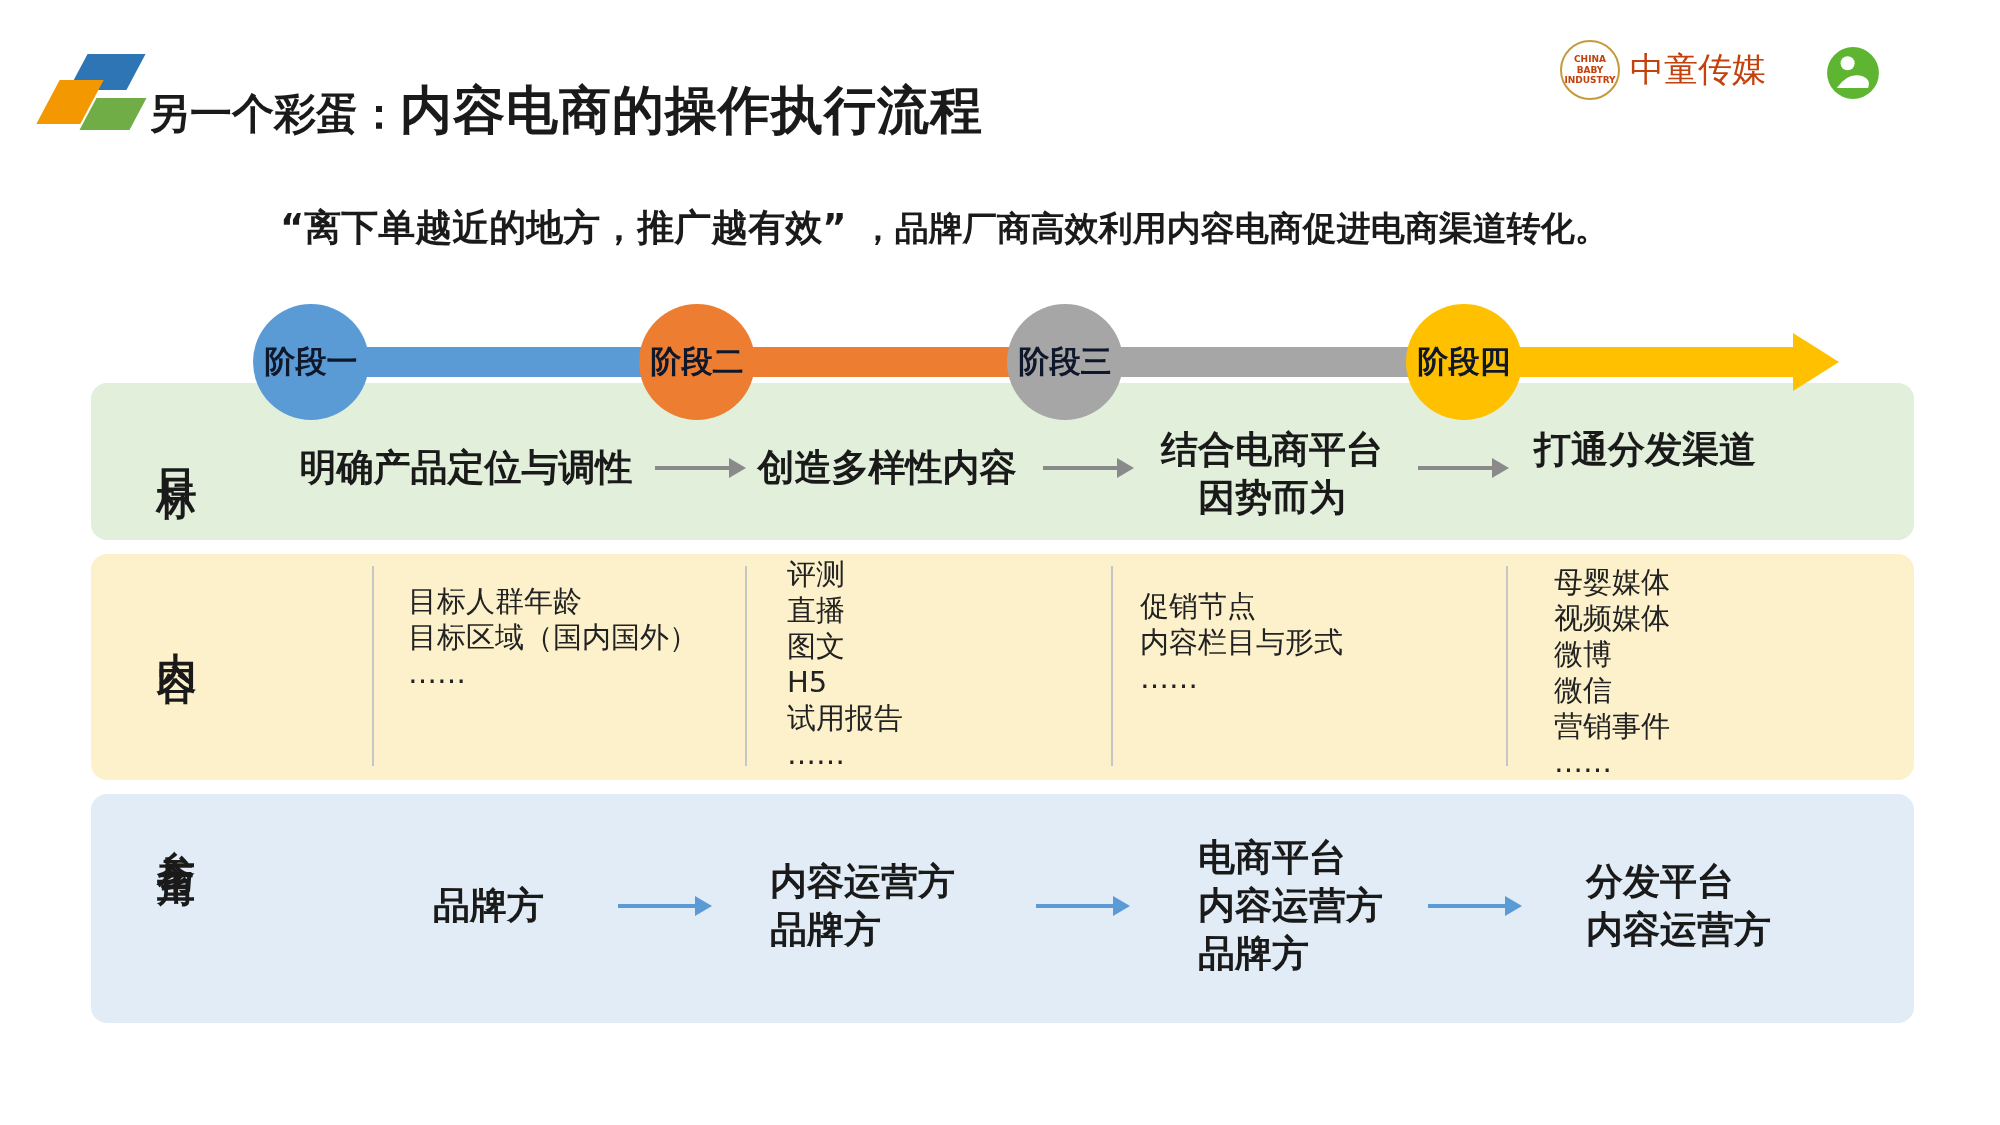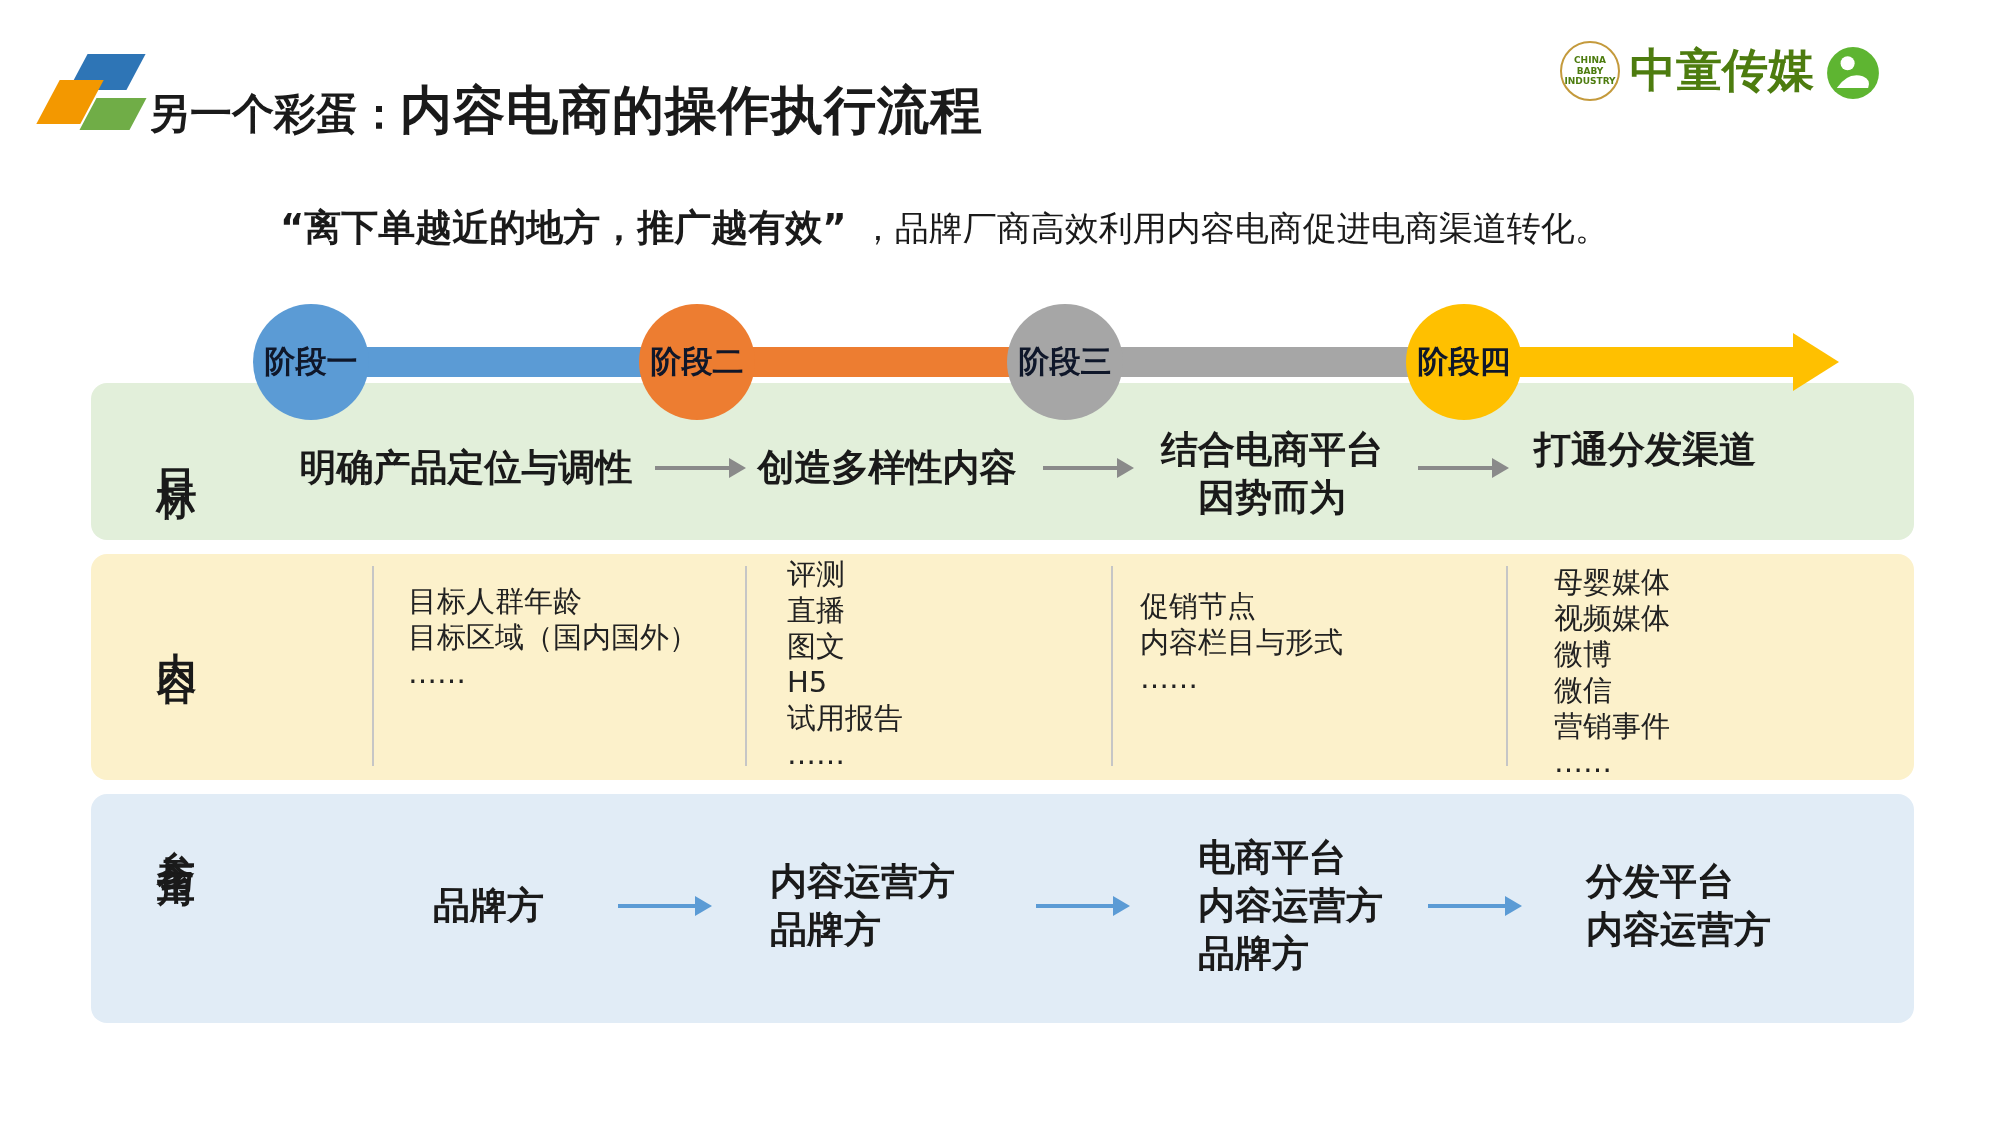--- a/index.html
+++ b/index.html
@@ -17,36 +17,36 @@
   .logo-mark { left:42px; top:52px; width:102px; height:86px; }
   .lm { position:absolute; transform:skewX(-28deg); }
   .lm-blue   { left:36px; top:2px;  width:58px; height:36px; background:#2e75b6; }
   .lm-green  { left:46px; top:46px; width:50px; height:32px; background:#70ad47; }
   .lm-orange { left:6px;  top:28px; width:44px; height:44px; background:#f39800; }
 
   .title-wrap { left:148px; top:76px; display:flex; align-items:baseline; white-space:nowrap; }
   .title-prefix { font-size:42px; font-weight:600; }
   .title-main   { font-size:52px; font-weight:800; letter-spacing:1px; }
 
-  .cbi { left:1560px; top:40px; display:flex; align-items:center; gap:10px; color:#4d7c0f; }
+  .cbi { left:1560px; top:40px; display:flex; align-items:center; gap:10px; color:#c2410c; }
   .cbi-seal {
     width:60px; height:60px; border:2px solid #c49a3c; border-radius:50%;
     display:flex; flex-direction:column; align-items:center; justify-content:center;
     font-size:9px; font-weight:700; line-height:1.15; text-align:center;
   }
-  .cbi-name { font-size:46px; font-weight:700; }
+  .cbi-name { font-size:34px; font-weight:400; }
 
   .mama { left:1826px; top:46px; display:flex; align-items:center; gap:8px; }
   .mama-icon { width:54px; height:54px; }
   .mama-name { font-size:44px; font-weight:700; color:#5eb531; }
 
   
   .subtitle { left:280px; top:203px; white-space:nowrap; }
   .sub-quote { font-size:37px; font-weight:700; }
-  .sub-rest  { font-size:34px; font-weight:400; margin-left:14px; }
+  .sub-rest  { font-size:34px; font-weight:700; margin-left:14px; }
 
   
   .band { position:absolute; left:91px; width:1823px; border-radius:16px; }
   .band-goal    { top:383px; height:157px; background:#e2efda; }
   .band-content { top:554px; height:226px; background:#fcf1cb; }
   .band-part    { top:794px; height:229px; background:#e1ecf6; }
 
   
   .tl-bar { position:absolute; top:347px; height:30px; }
   .bar1 { left:311px;  width:386px; background:#5b9bd5; }

